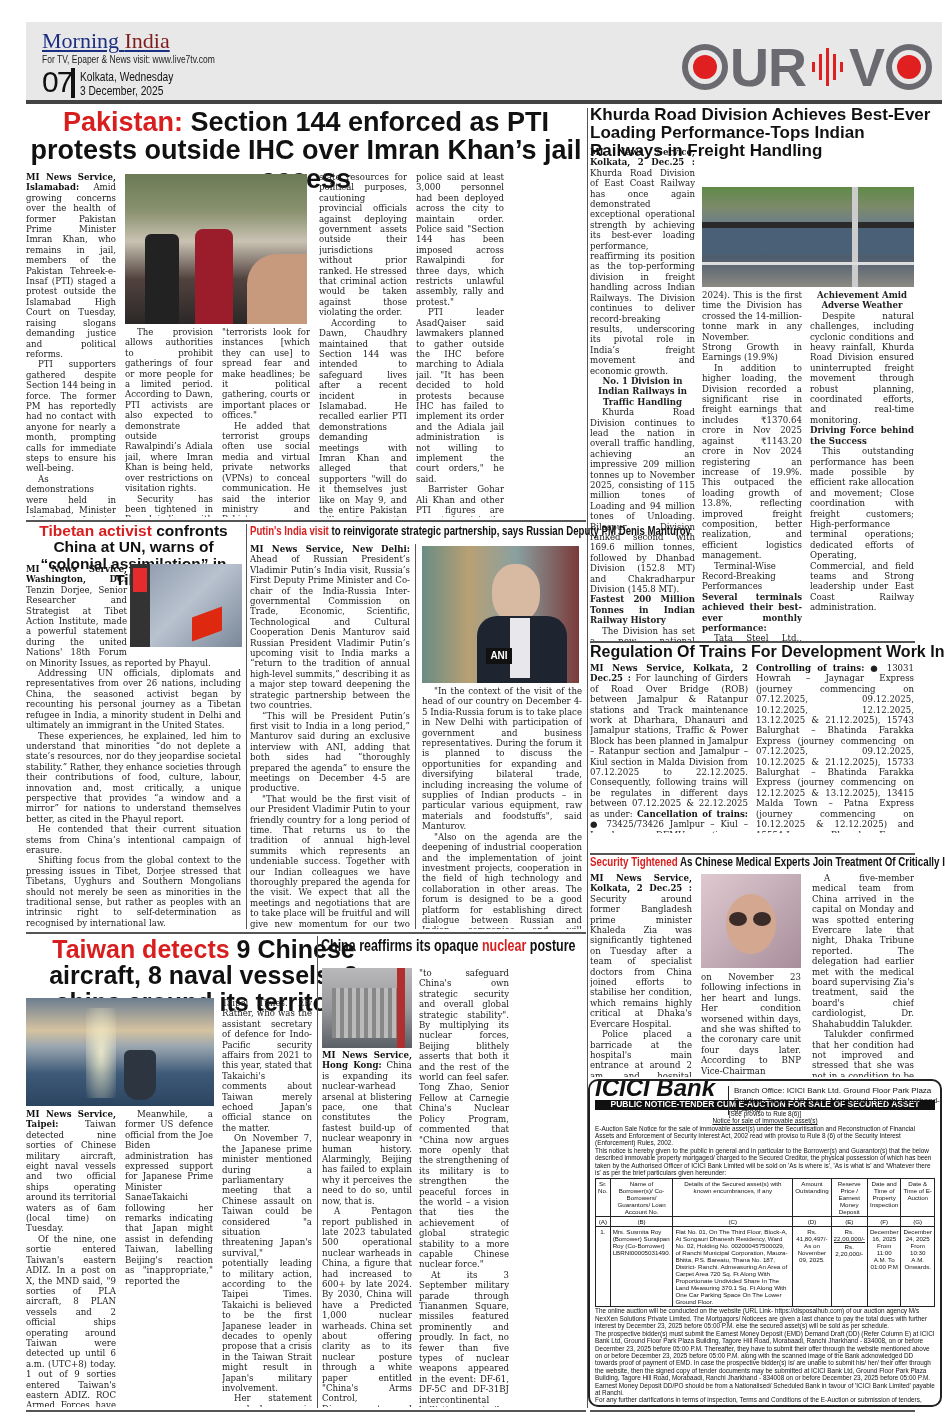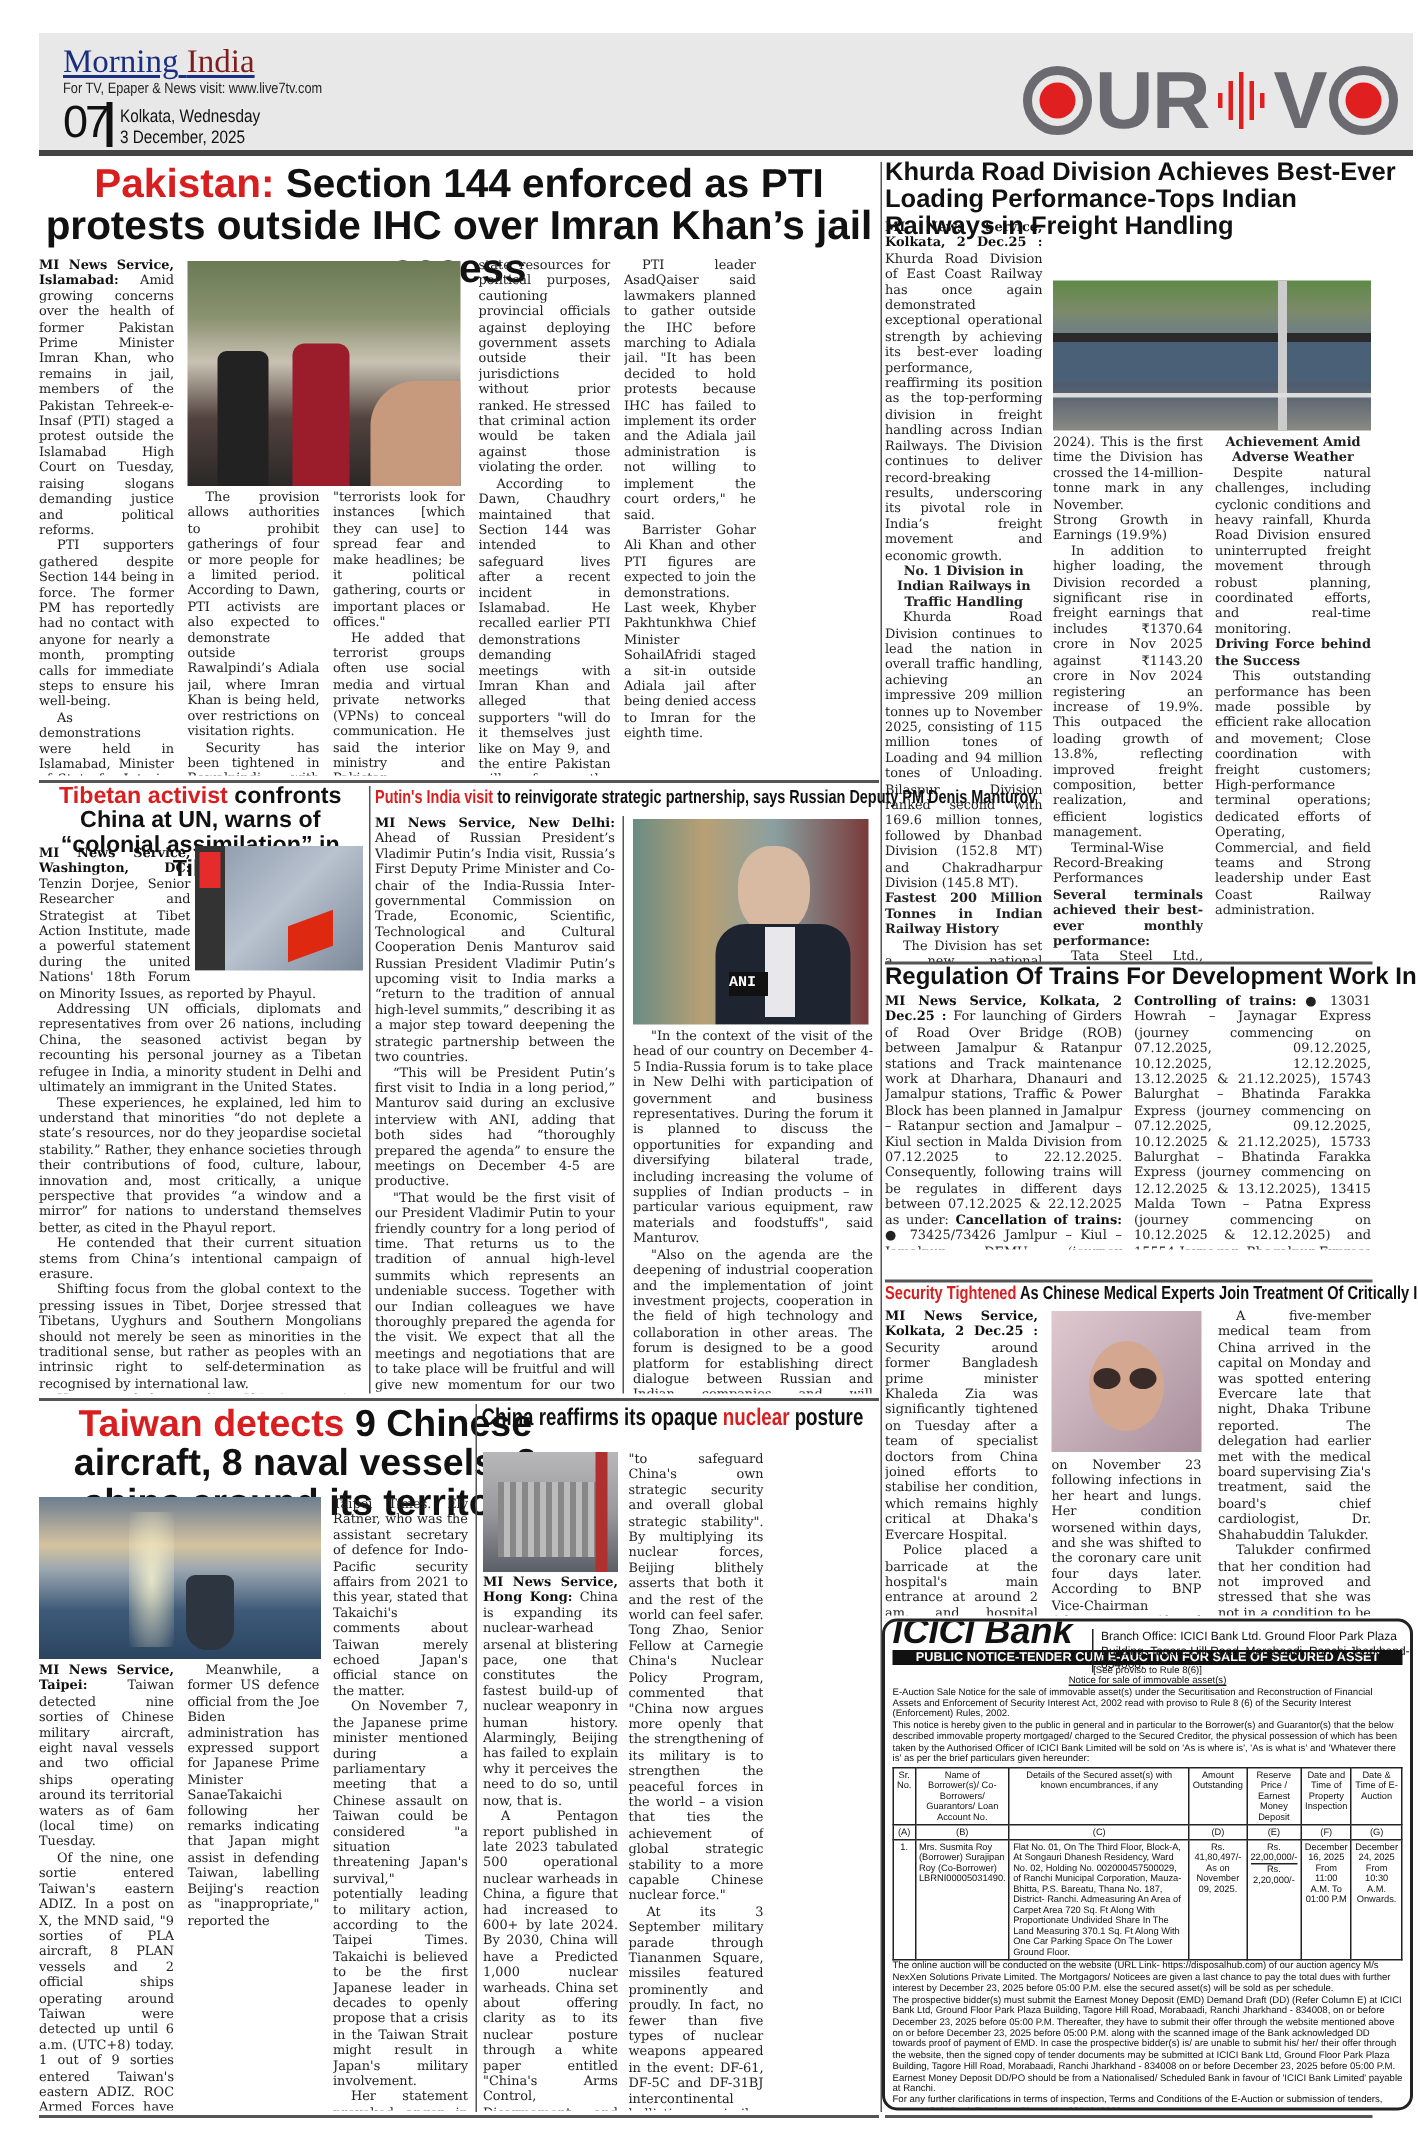--- a/index.html
+++ b/index.html
@@ -86,20 +86,21 @@
     <p>He added that terrorist groups often use social media and virtual private networks (VPNs) to conceal communication. He said the interior ministry and Pakistan Telecommunication Authority were working on controls to prevent misuse, without affecting legitimate IT operations.</p>
 
   </div>
   <div class="txt" style="left:293px;top:150px;width:88px;height:345px">
     <span>state resources for political purposes, cautioning provincial officials against deploying government assets outside their jurisdictions without prior ranked. He stressed that criminal action would be taken against those violating the order.</span>
     <p>According to Dawn, Chaudhry maintained that Section 144 was intended to safeguard lives after a recent incident in Islamabad. He recalled earlier PTI demonstrations demanding meetings with Imran Khan and alleged that supporters "will do it themselves just like on May 9, and the entire Pakistan will face the consequences."</p>
     
     
   </div>
   <div class="txt" style="left:390px;top:150px;width:88px;height:345px">
+    <span>police said at least 3,000 personnel had been deployed across the city to maintain order. Police said "Section 144 has been imposed across Rawalpindi for three days, which restricts unlawful assembly, rally and protest."</span>
     <p>PTI leader AsadQaiser said lawmakers planned to gather outside the IHC before marching to Adiala jail. "It has been decided to hold protests because IHC has failed to implement its order and the Adiala jail administration is not willing to implement the court orders," he said.</p>
     <p>Barrister Gohar Ali Khan and other PTI figures are expected to join the demonstrations. Last week, Khyber Pakhtunkhwa Chief Minister SohailAfridi staged a sit-in outside Adiala jail after being denied access to Imran for the eighth time.</p>
     
   </div>
   <div class="hline" style="left:0;top:498px;width:560px"></div>
   <div class="vline" style="left:561px;top:86px;height:1300px"></div>
 
   <div class="hd" style="left:564px;top:84px;width:352px;font-size:17px;text-align:left">Khurda Road Division Achieves Best-Ever Loading Performance-Tops Indian Railways in Freight Handling</div>
   <div class="txt" style="left:564px;top:125px;width:105px;height:495px">
     <b>MI News Service, Kolkata, 2 Dec.25 :</b> <span>Khurda Road Division of East Coast Railway has once again demonstrated exceptional operational strength by achieving its best-ever loading performance, reaffirming its position as the top-performing division in freight handling across Indian Railways. The Division continues to deliver record-breaking results, underscoring its pivotal role in India’s freight movement and economic growth.</span>
@@ -200,21 +201,21 @@
     <b>MI News Service, New Delhi:</b> <span>Ahead of Russian President’s Vladimir Putin’s India visit, Russia’s First Deputy Prime Minister and Co-chair of the India-Russia Inter-governmental Commission on Trade, Economic, Scientific, Technological and Cultural Cooperation Denis Manturov said Russian President Vladimir Putin’s upcoming visit to India marks a “return to the tradition of annual high-level summits,” describing it as a major step toward deepening the strategic partnership between the two countries.</span>
     <p>“This will be President Putin’s first visit to India in a long period,” Manturov said during an exclusive interview with ANI, adding that both sides had “thoroughly prepared the agenda” to ensure the meetings on December 4-5 are productive.</p>
     <p>"That would be the first visit of our President Vladimir Putin to your friendly country for a long period of time. That returns us to the tradition of annual high-level summits which represents an undeniable success. Together with our Indian colleagues we have thoroughly prepared the agenda for the visit. We expect that all the meetings and negotiations that are to take place will be fruitful and will give new momentum for our two countries' strategic cooperation in all areas", said Manturov.</p>
     
     
   </div>
   <div class="img" style="left:396px;top:524px;width:157px;height:137px;background:linear-gradient(90deg,#6a8c84 0%,#b8a074 30%,#8aa0a0 60%,#7a3a3a 100%)">
     <div style="position:absolute;left:70px;top:18px;width:48px;height:58px;border-radius:45%;background:#d8b9a2"></div>
     <div style="position:absolute;left:55px;top:70px;width:90px;height:67px;background:#1e2430;border-radius:20px 20px 0 0"></div>
     <div style="position:absolute;left:88px;top:72px;width:20px;height:60px;background:#e8e8ec"></div>
-    <div style="position:absolute;left:64px;top:102px;width:26px;height:16px;background:#111;color:#fff;font-family:Liberation Mono, monospace;font-weight:bold;font-size:10px;line-height:16px">ANI</div>
+    <div style="position:absolute;left:64px;top:102px;width:26px;height:16px;background:#111;color:#fff;font-family:Liberation Sans, sans-serif;font-weight:bold;font-size:10px;text-align:center;line-height:16px">ANI</div>
   </div>
   <div class="txt" style="left:396px;top:664px;width:160px;height:243px">
     <p>"In the context of the visit of the head of our country on December 4-5 India-Russia forum is to take place in New Delhi with participation of government and business representatives. During the forum it is planned to discuss the opportunities for expanding and diversifying bilateral trade, including increasing the volume of supplies of Indian products – in particular various equipment, raw materials and foodstuffs", said Manturov.</p>
     <p>"Also on the agenda are the deepening of industrial cooperation and the implementation of joint investment projects, cooperation in the field of high technology and collaboration in other areas. The forum is designed to be a good platform for establishing direct dialogue between Russian and Indian companies and will contribute to the intensification of ties and the growth of mutual trade between our countries", he added.</p>
 
   </div>
   <div class="vline" style="left:389px;top:522px;height:385px"></div>
   <div class="hline" style="left:0;top:910px;width:560px"></div>
 
   <div class="hd" style="left:0;top:914px;width:355px;font-size:25px">

